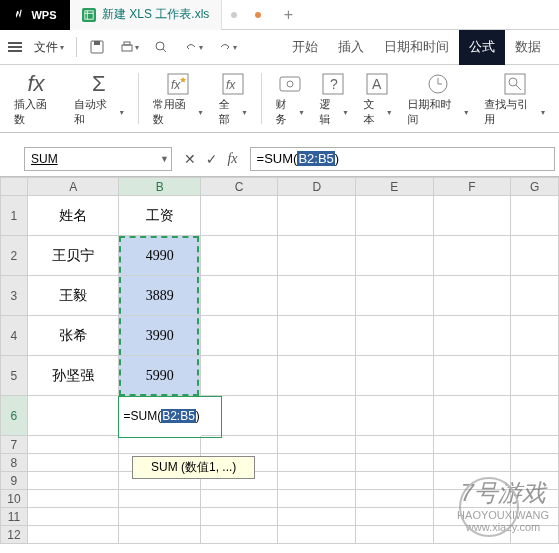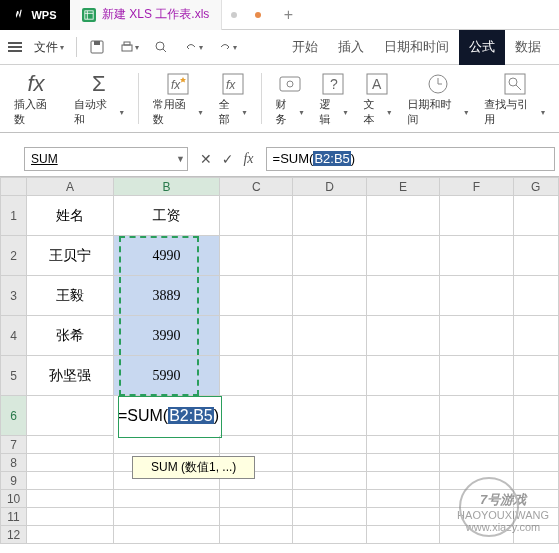--- a/index.html
+++ b/index.html
@@ -2,21 +2,21 @@
 <html><head>
 <meta charset="utf-8">
 <style>
 * { margin: 0; padding: 0; box-sizing: border-box; font-family: "Microsoft YaHei", sans-serif; }
 body { background: #fff; width: 559px; height: 553px; overflow: hidden; position: relative; }
 
 
 .titlebar { height: 30px; background: #fff; border-bottom: 1px solid #d0d0d0; display: flex; align-items: center; }
 .wps-logo { width: 70px; height: 30px; background: #000000; color: #fff; display: flex; align-items: center; justify-content: center; font-size: 11px; font-weight: bold; gap: 4px; }
 .wps-logo svg { width: 14px; height: 14px; }
-.tab { height: 30px; padding: 0 12px; display: flex; align-items: center; gap: 6px; font-size: 12px; color: #a21caf; border-right: 1px solid #e0e0e0; background: #f8f8f8; }
+.tab { height: 30px; padding: 0 12px; display: flex; align-items: center; gap: 6px; font-size: 12px; color: #0f766e; border-right: 1px solid #e0e0e0; background: #f8f8f8; }
 .tab-icon { width: 14px; height: 14px; background: #2a9e5c; border-radius: 2px; display: flex; align-items: center; justify-content: center; }
 .tab-icon svg { width: 10px; height: 10px; }
 .tab-close { width: 24px; display: flex; align-items: center; justify-content: center; }
 .newtab { width: 36px; display: flex; align-items: center; justify-content: center; color: #888; font-size: 16px; }
 
 
 .menubar { height: 35px; border-bottom: 1px solid #d0d0d0; display: flex; align-items: center; padding: 0 8px; gap: 2px; }
 .menu-btn { display: flex; align-items: center; gap: 2px; padding: 3px 6px; font-size: 12px; color: #333; cursor: pointer; }
 .hamburger { display: flex; flex-direction: column; gap: 2px; padding-right: 4px; }
 .hamburger span { width: 14px; height: 2px; background: #555; }
@@ -29,21 +29,21 @@
 
 .ribbon { height: 68px; border-bottom: 1px solid #c0c0c0; display: flex; padding: 4px 8px; gap: 4px; background: #fff; }
 .ribbon-group { display: flex; flex-direction: column; align-items: center; justify-content: space-between; padding: 2px 6px; }
 .ribbon-group .icon-large { font-size: 22px; color: #555; height: 36px; display: flex; align-items: center; }
 .ribbon-group .label { font-size: 11px; color: #333; display: flex; align-items: center; gap: 2px; }
 .ribbon-sep { width: 1px; background: #d8d8d8; margin: 4px 4px; }
 .caret { font-size: 8px; color: #666; }
 
 
 .formula-bar { height: 36px; border-bottom: 1px solid #c0c0c0; display: flex; align-items: center; padding-right: 4px; margin-top: 8px; }
-.name-box { width: 164px; height: 24px; border: 1px solid #b0b0b0; margin-left: 24px; display: flex; align-items: center; padding: 0 6px; font-size: 12px; font-family: monospace; background: #fff; position: relative; text-decoration: underline; }
+.name-box { width: 148px; height: 24px; border: 1px solid #b0b0b0; margin-left: 24px; display: flex; align-items: center; padding: 0 6px; font-size: 12px; font-family: monospace; background: #fff; position: relative; text-decoration: underline; }
 .name-box .dd { position: absolute; right: 2px; font-size: 9px; color: #666; }
 .fb-btns { display: flex; gap: 10px; padding: 0 12px; }
 .fb-btns span { font-size: 14px; color: #555; }
 .fx { font-style: italic; font-family: serif; font-size: 14px; }
 .formula-input { flex: 1; height: 24px; border: 1px solid #b0b0b0; padding: 0 6px; font-size: 13px; font-family: monospace; display: flex; align-items: center; }
 .formula-input .sel { background: #315f9b; color: #fff; padding: 0 1px; }
 
 
 .grid-wrap { position: relative; }
 .grid { border-collapse: collapse; table-layout: fixed; }
@@ -53,34 +53,34 @@
 .grid .rowh { width: 27px; background: #e8e8e8; color: #555; font-weight: normal; }
 .grid td { height: 40px; font-size: 14px; font-family: "SimSun", serif; }
 .grid td.small { height: 18px; }
 .grid .colA { width: 92px; }
 .grid .colB { width: 80px; }
 .grid .colC { width: 78px; }
 .grid .colD, .grid .colE, .grid .colF { width: 78px; }
 .grid .colG { width: 48px; }
 .grid .rowh.active, .grid .colh.active { background: #d8e8dc; color: #2a7a4c; }
 .grid td.selrange { background: #c8d8f0; }
-.grid td.activecell { background: #fff; text-align: left; padding-left: 4px; font-family: monospace; font-size: 16px; border: 1px solid transparent; margin-left: 48px; }
+.grid td.activecell { background: #fff; text-align: left; padding-left: 4px; font-family: monospace; font-size: 12px; border: 1px solid transparent; margin-left: 48px; }
 .grid td.activecell .sel { background: #315f9b; color: #fff; padding: 0 1px; }
 
 
 .marquee { position: absolute; border: 2px dashed #2a9e5c; pointer-events: none; }
 
 .active-border { position: absolute; border: 1px solid #2a9e5c; pointer-events: none; }
 
 
 .tooltip { position: absolute; background: #ffffe1; border: 1px solid #888; font-size: 12px; padding: 2px 18px; font-family: monospace; }
 
 
 .watermark { position: absolute; right: 10px; bottom: 20px; opacity: 0.55; font-size: 11px; color: #555; text-align: center; pointer-events: none; }
-.watermark .big { font-size: 13px; font-weight: bold; color: #444; font-style: italic; }
+.watermark .big { font-size: 24px; font-weight: normal; color: #444; font-style: italic; }
 .watermark .circle { width: 60px; height: 60px; border: 2px solid #888; border-radius: 50%; position: absolute; right: 30px; bottom: -4px; }
 </style>
 </head>
 <body>
 
 <div class="titlebar">
   <div class="wps-logo">
     <svg viewBox="0 0 24 24">
         <path fill="#fff" d="M3 3l3 14 3-9 3 9 3-14h-2l-2 9-2-7h-2l-2 7-2-9z"></path>
       </svg>

